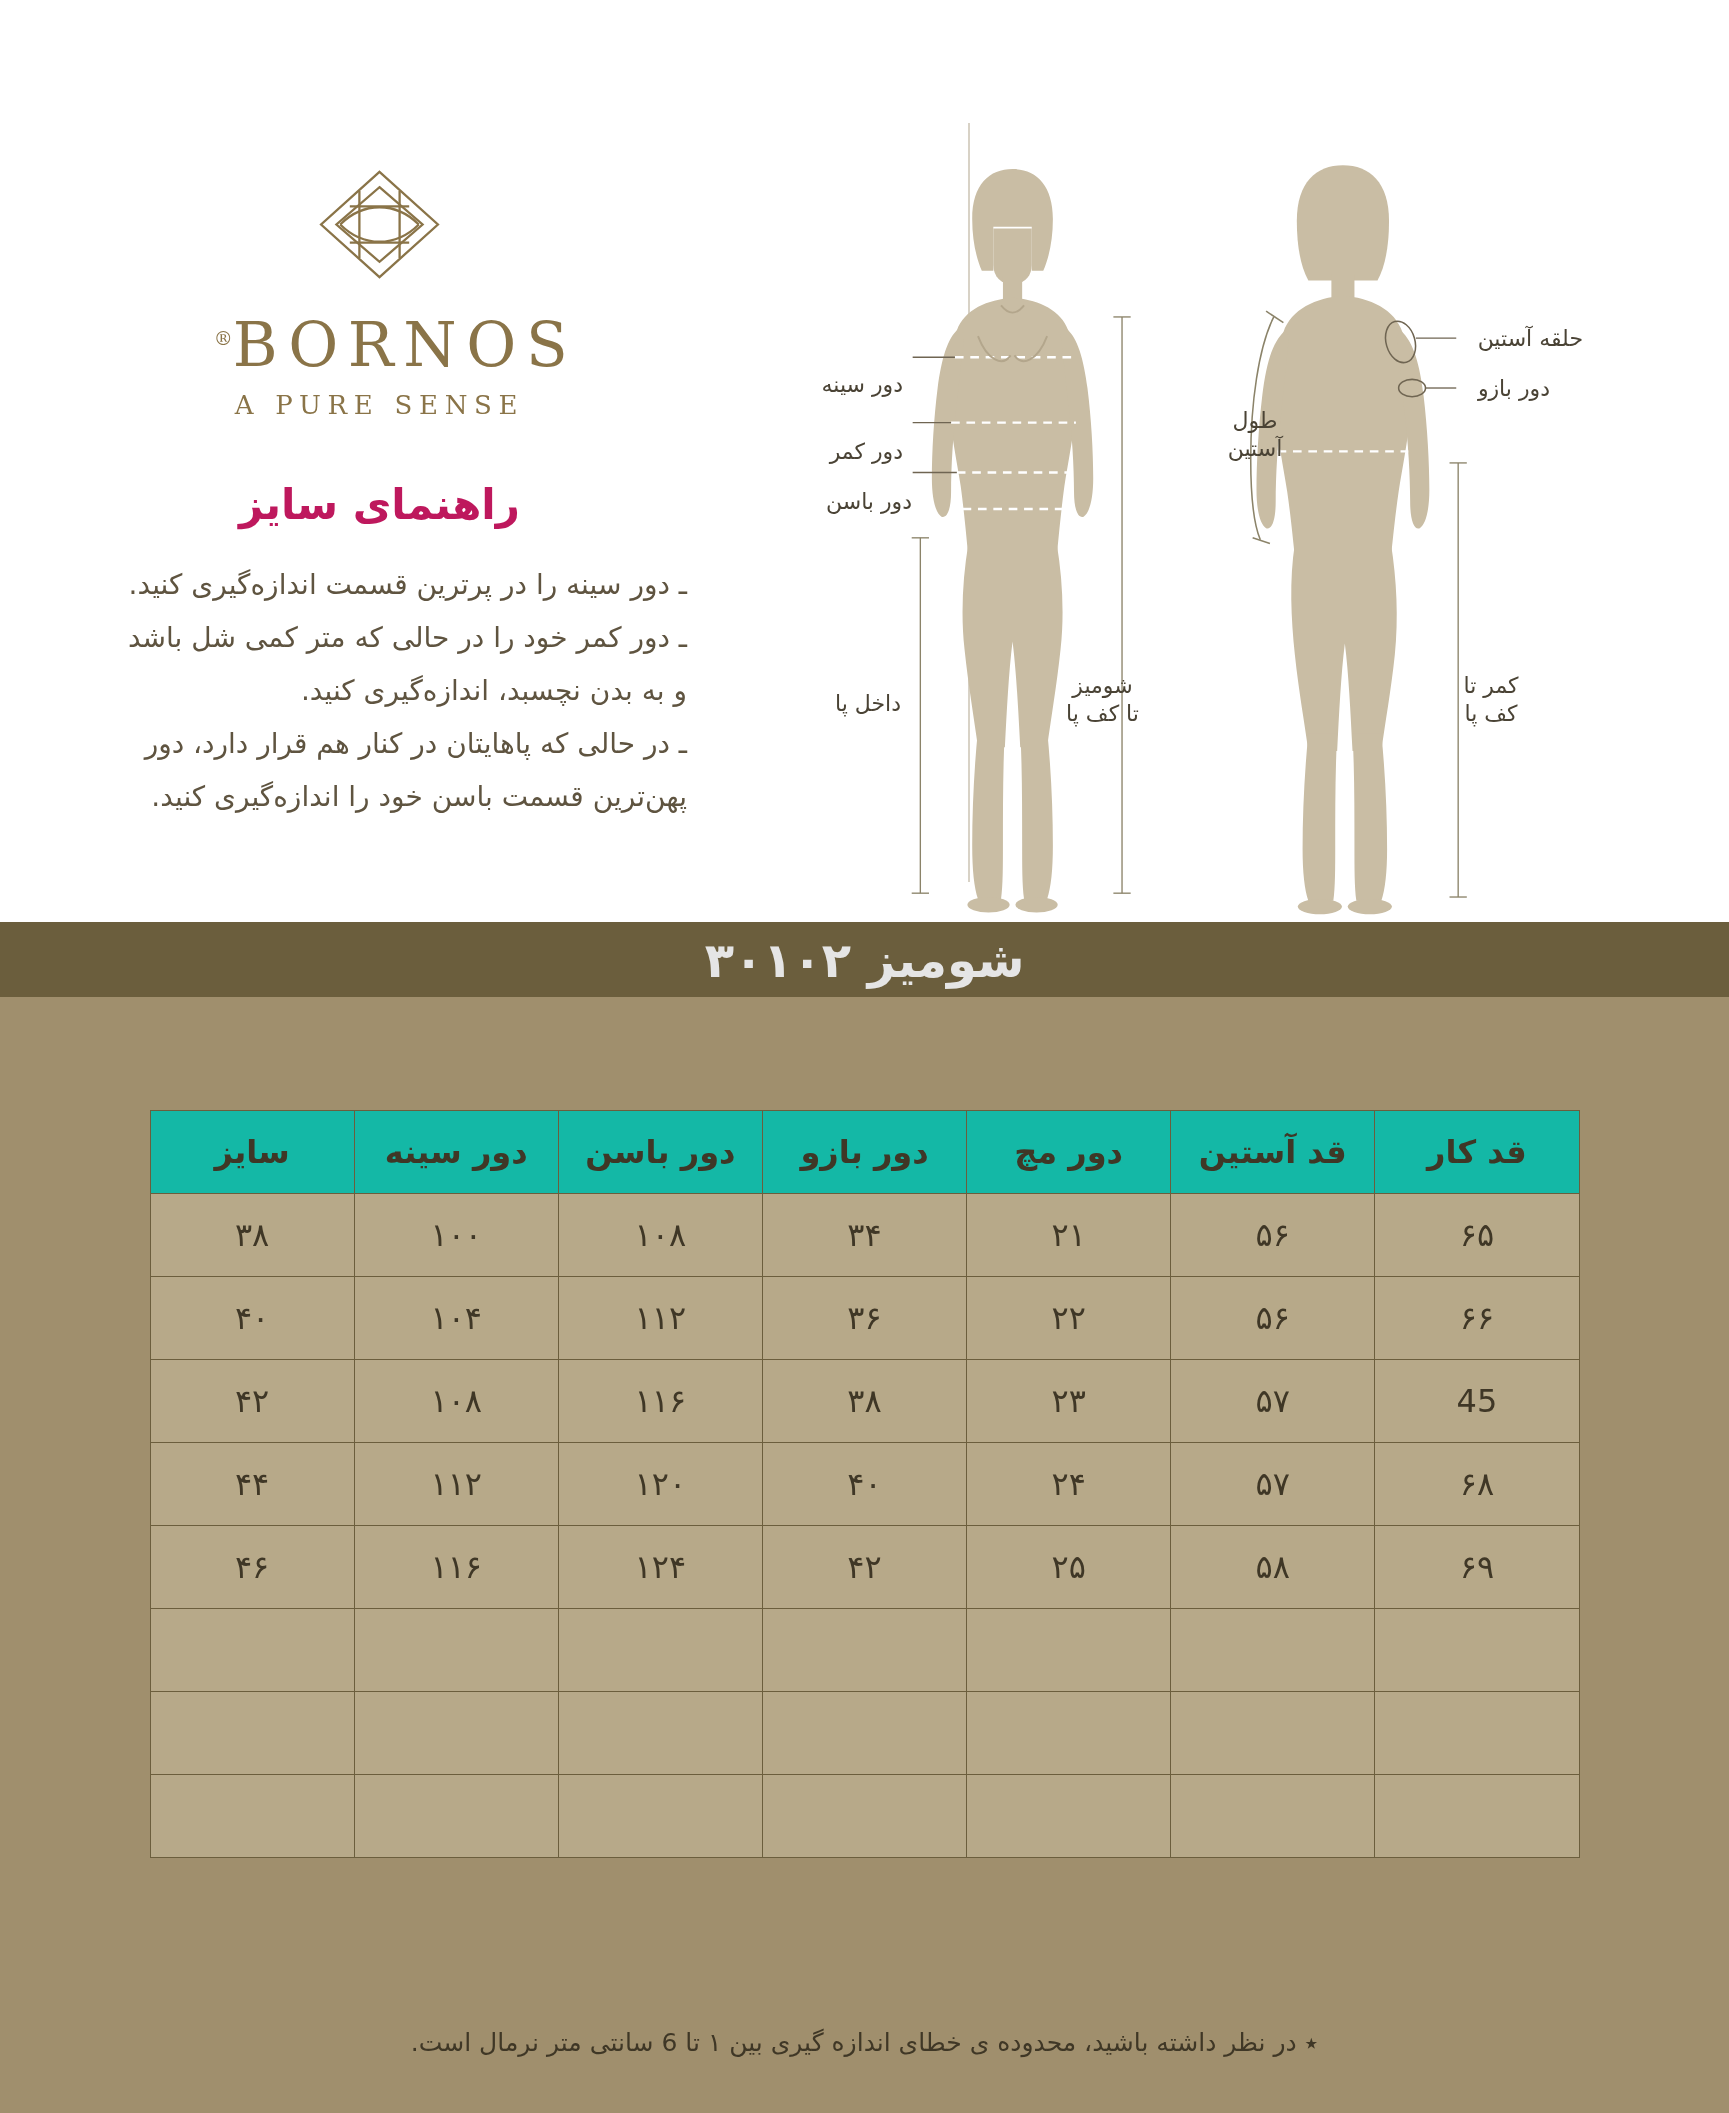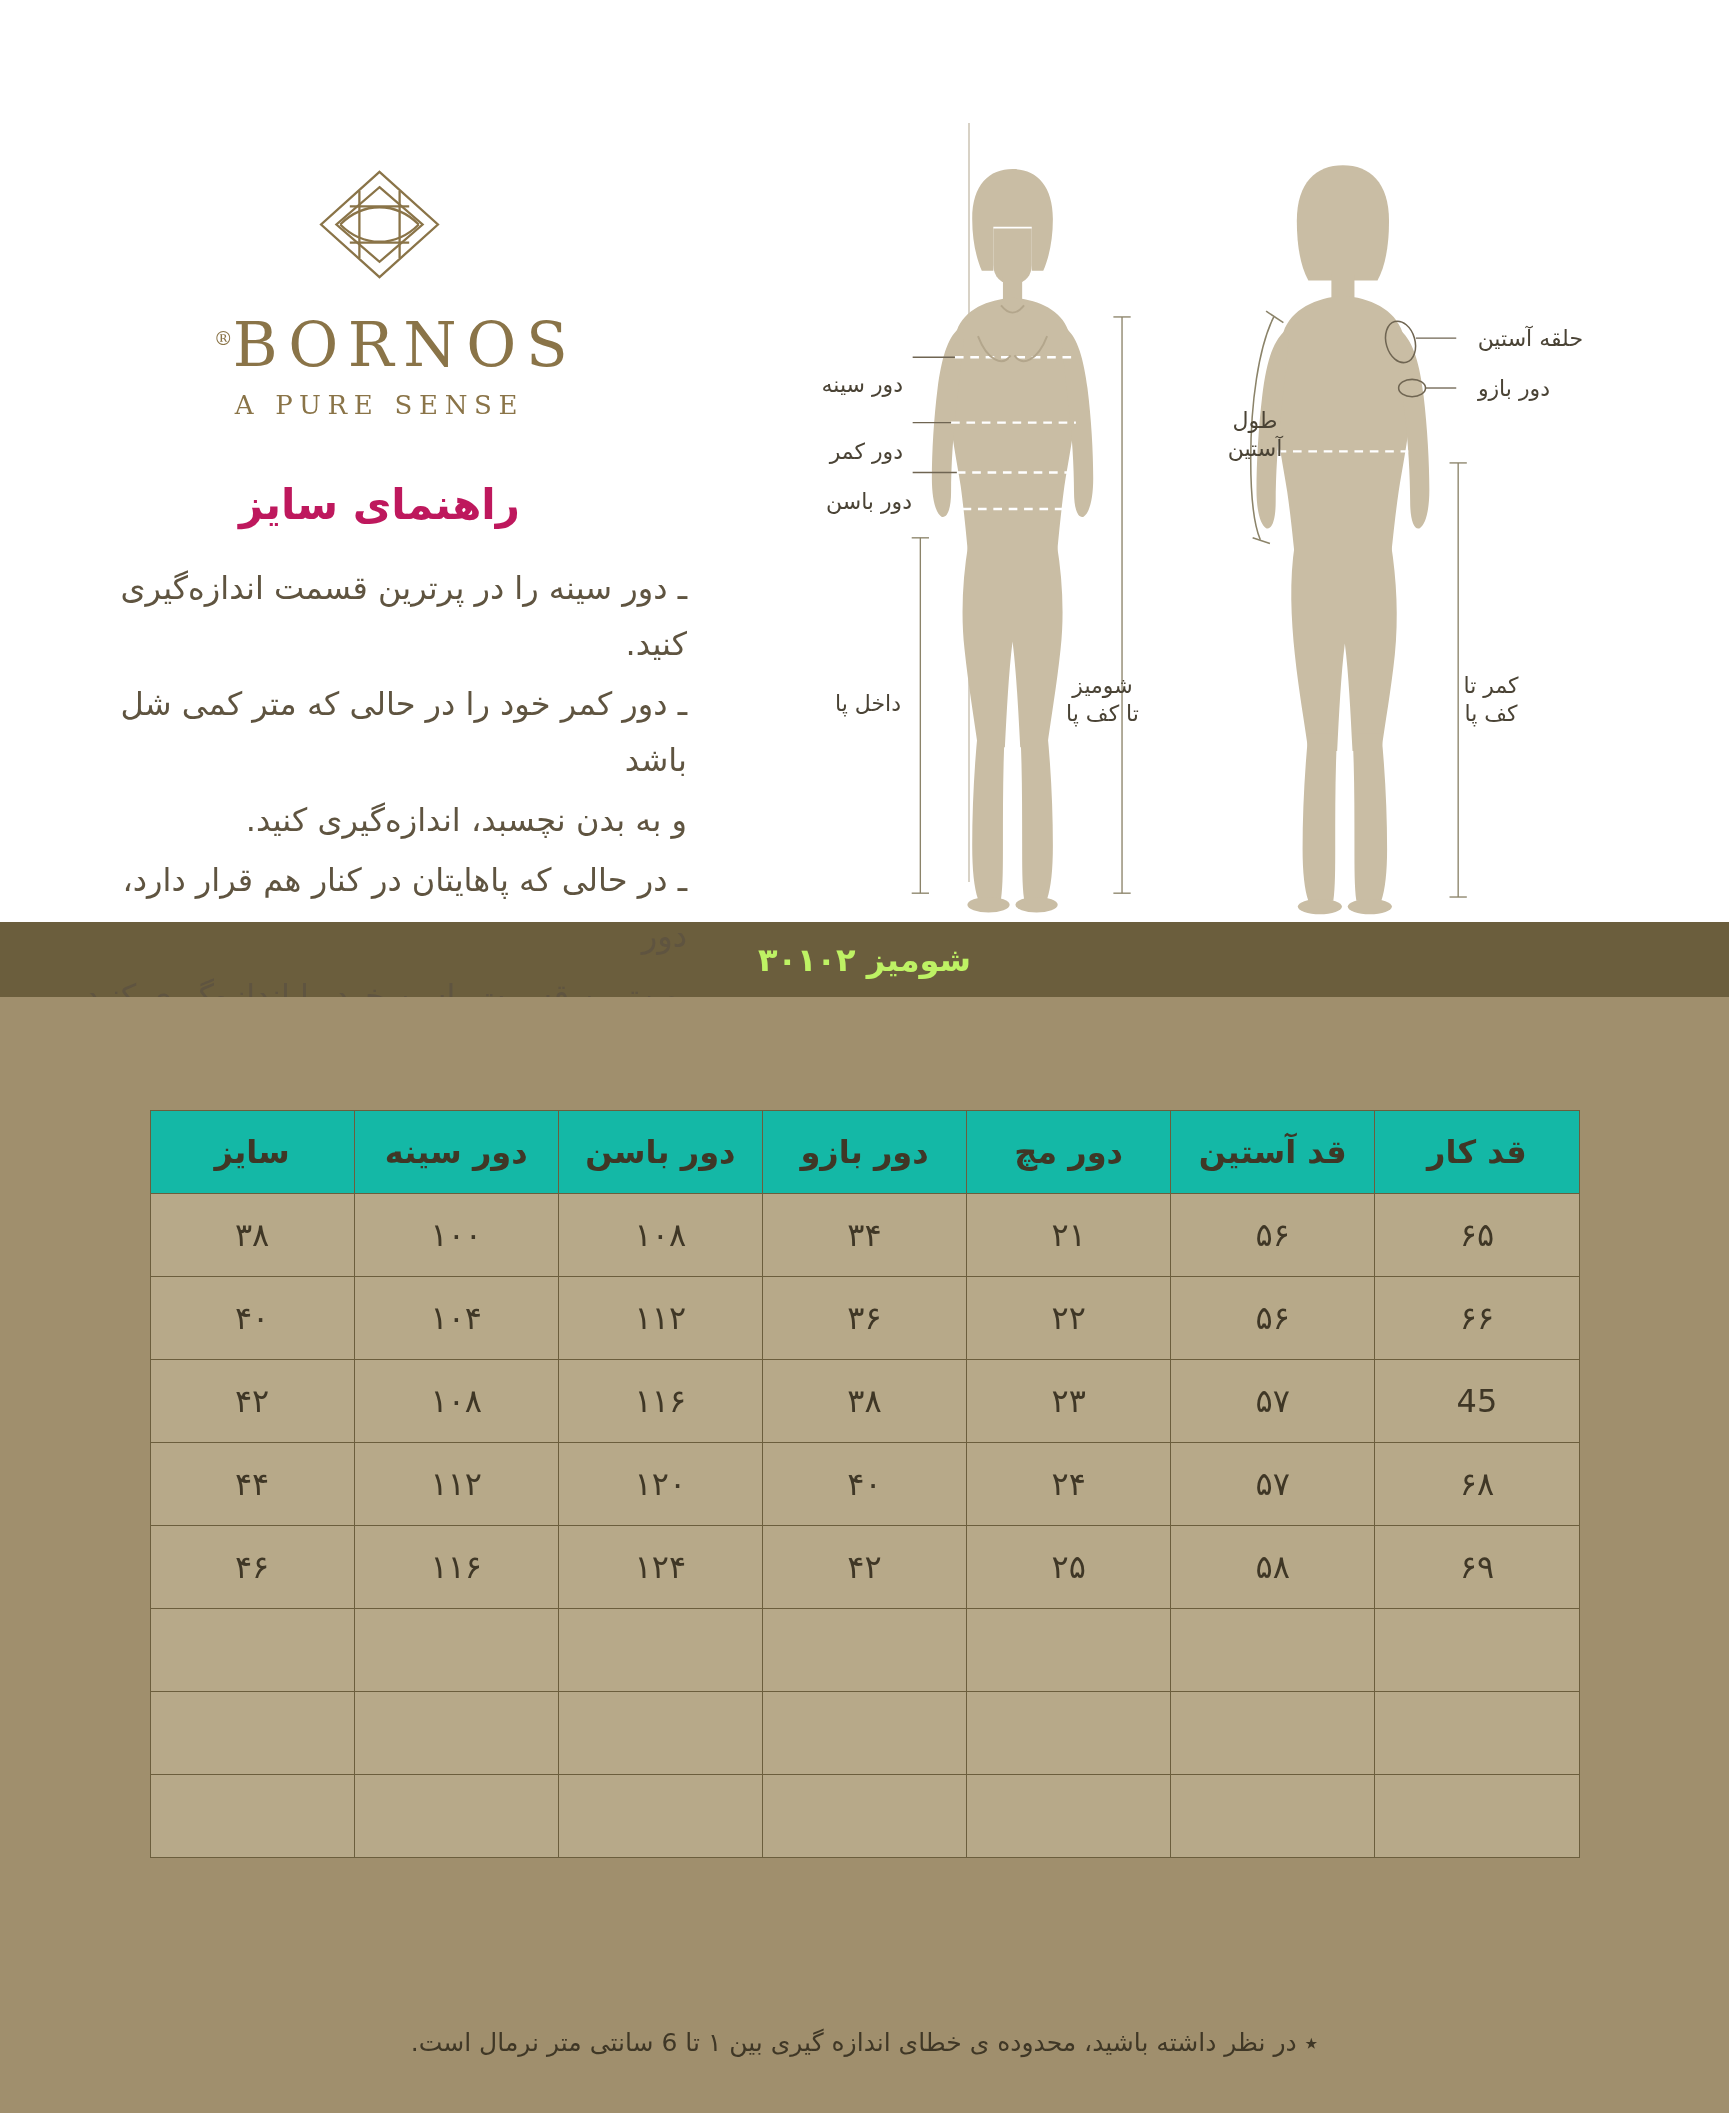--- a/index.html
+++ b/index.html
@@ -79,21 +79,21 @@
     font-weight: bold;
     direction: rtl;
   }
 
   .guide-list {
     margin-top: 31px;
     width: 615px;
     text-align: right;
     direction: rtl;
     color: #5f5440;
-    font-size: 32px;
+    font-size: 28px;
     line-height: 1.75;
   }
   .guide-list .bullet-line {
     margin-bottom: 3.8px;
   }
 
   
   .divider-v {
     position: absolute;
     top: 123px;
@@ -124,22 +124,22 @@
   
   .title-bar {
     width: 1729px;
     height: 75px;
     background: #6b5e3d;
     display: flex;
     align-items: center;
     justify-content: center;
   }
   .title-bar-text {
-    color: #bef264;
-    font-size: 32px;
+    color: #e5e5e5;
+    font-size: 48px;
     font-weight: bold;
     letter-spacing: 1.9px;
     direction: rtl;
   }
 
   
   .table-section {
     width: 1729px;
     height: 1116px;
     background: #a08f6d;

